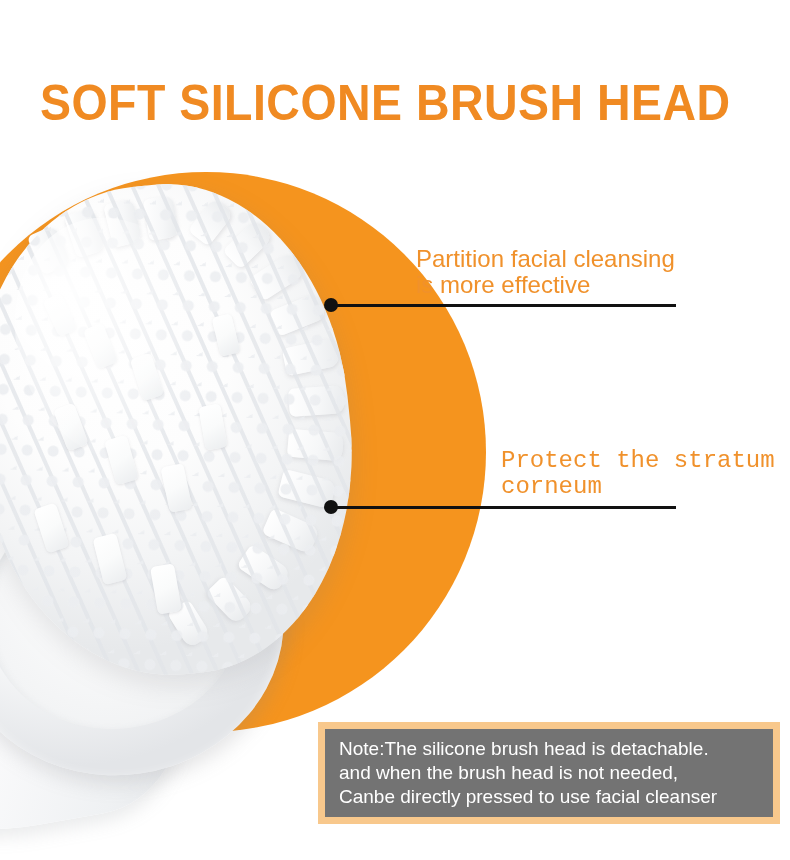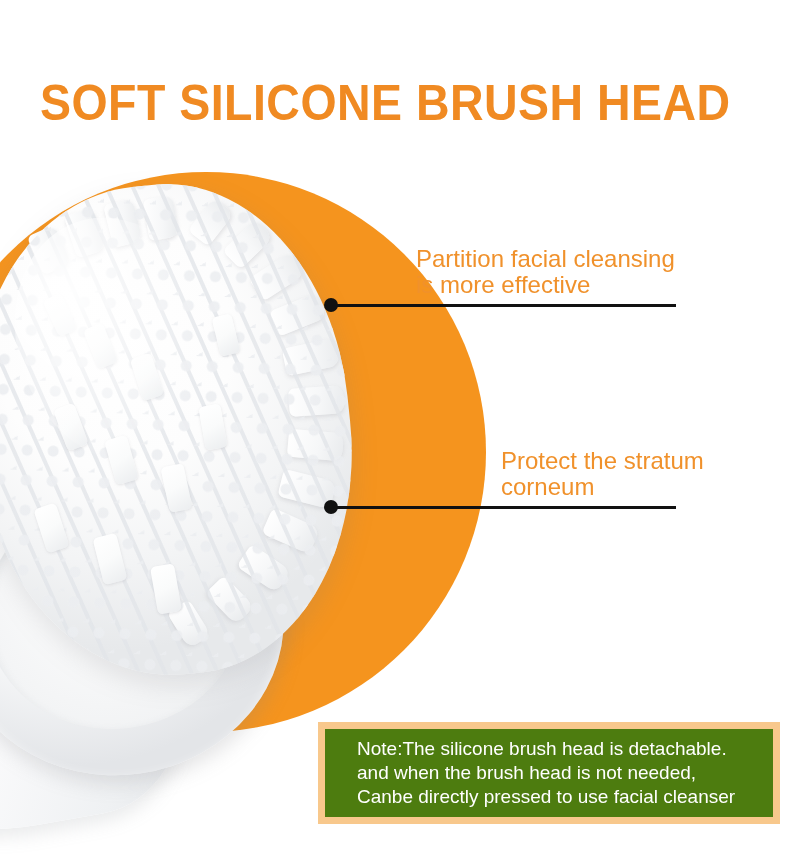--- a/index.html
+++ b/index.html
@@ -168,22 +168,22 @@
     position:absolute;
     left:318px; top:722px;
     width:462px; height:102px;
     box-sizing:border-box;
     background:#F8C88C;
     padding:7px;
   }
   #note-inner{
     width:100%;height:100%;
     box-sizing:border-box;
-    background:#4d7c0f;
-    padding:8px 14px 6px 32px;
+    background:#737373;
+    padding:8px 14px 6px 14px;
   }
   #note-text{
     color:#ffffff;
     font-family:"Liberation Sans", sans-serif;
     font-size:19px;
     line-height:24px;
     white-space:pre-line;
   }
 </style>
 </head>
@@ -242,21 +242,21 @@
     <div class="gloss"></div>
   </div>
 
   <div class="callout-dot" style="left:324px;top:298px;"></div>
   <div class="callout-line" style="left:331px;top:304px;width:345px;"></div>
   <div class="callout-text" style="left:416px;top:246px;width:300px;">Partition facial cleansing
 is more effective</div>
 
   <div class="callout-dot" style="left:324px;top:500px;"></div>
   <div class="callout-line" style="left:331px;top:506px;width:345px;"></div>
-  <div class="callout-text" style="left:501px;top:448px;width:280px;">Protect the stratum
+  <div class="callout-text" style="left:501px;top:448px;width:280px;font-family:Liberation Mono, monospace;">Protect the stratum
 corneum</div>
 
   <div id="note-box">
     <div id="note-inner">
       <div id="note-text">Note:The silicone brush head is detachable.
 and when the brush head is not needed,
 Canbe directly pressed to use facial cleanser</div>
     </div>
   </div>
 

